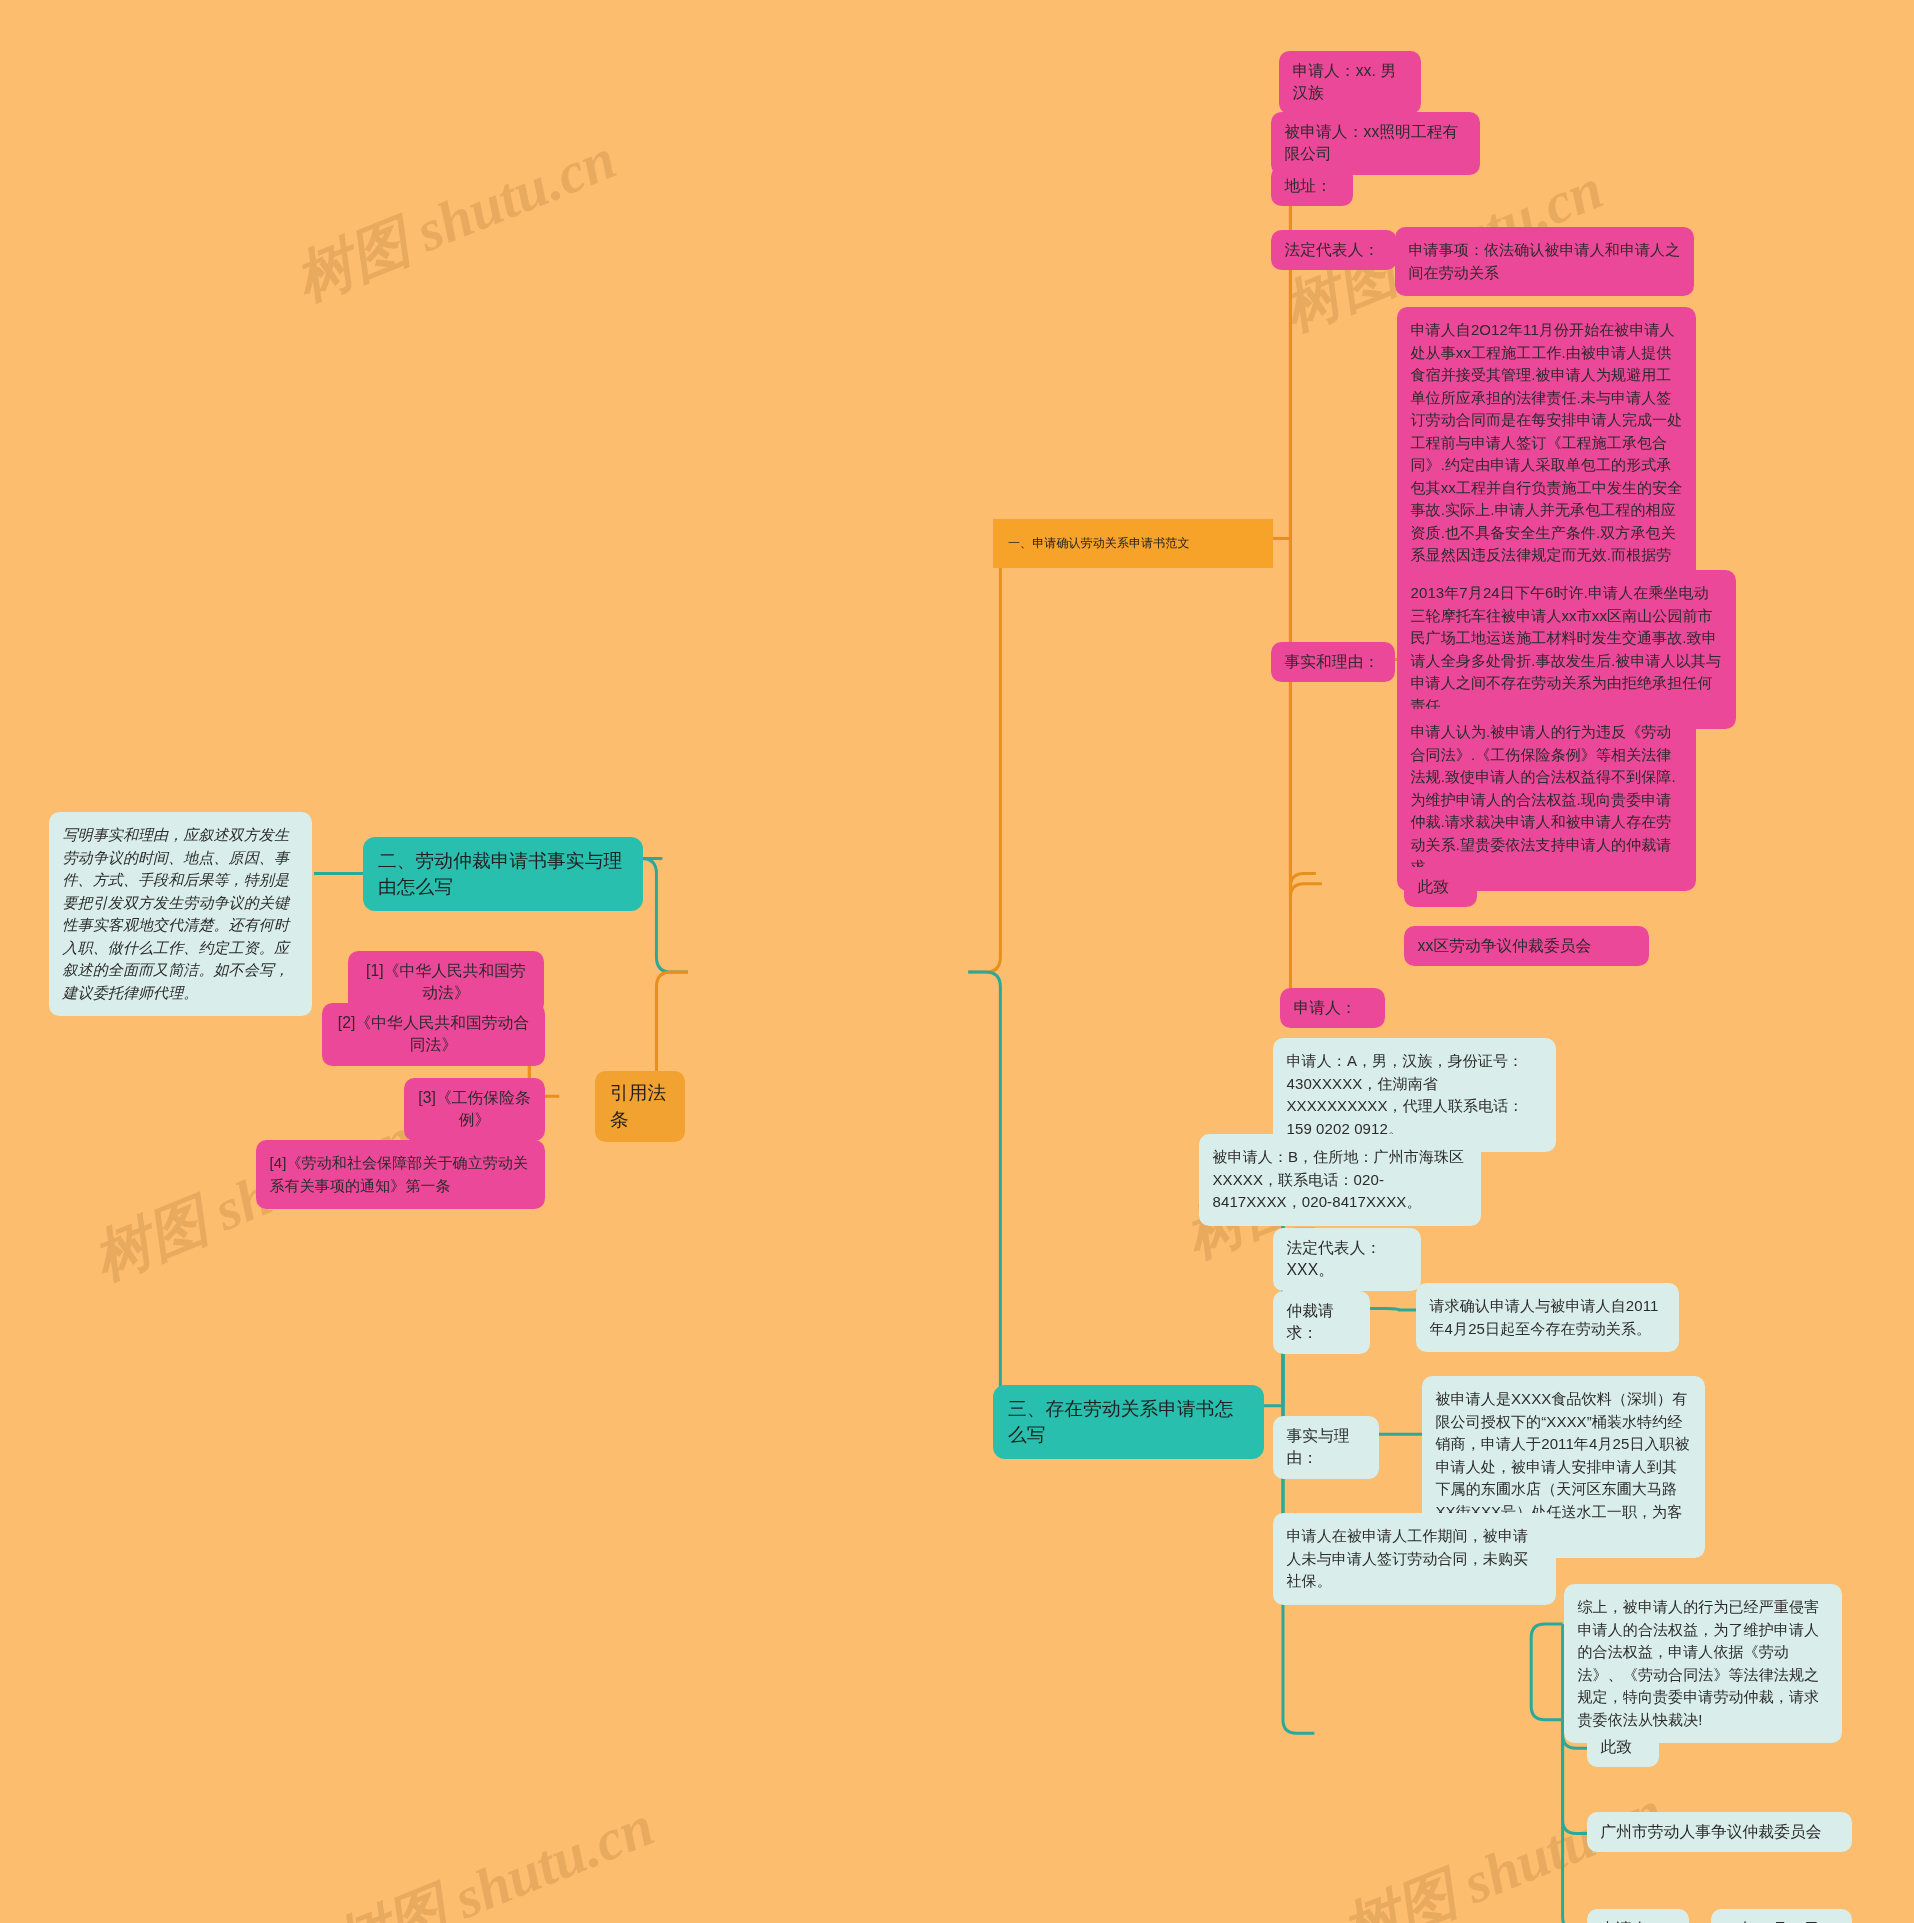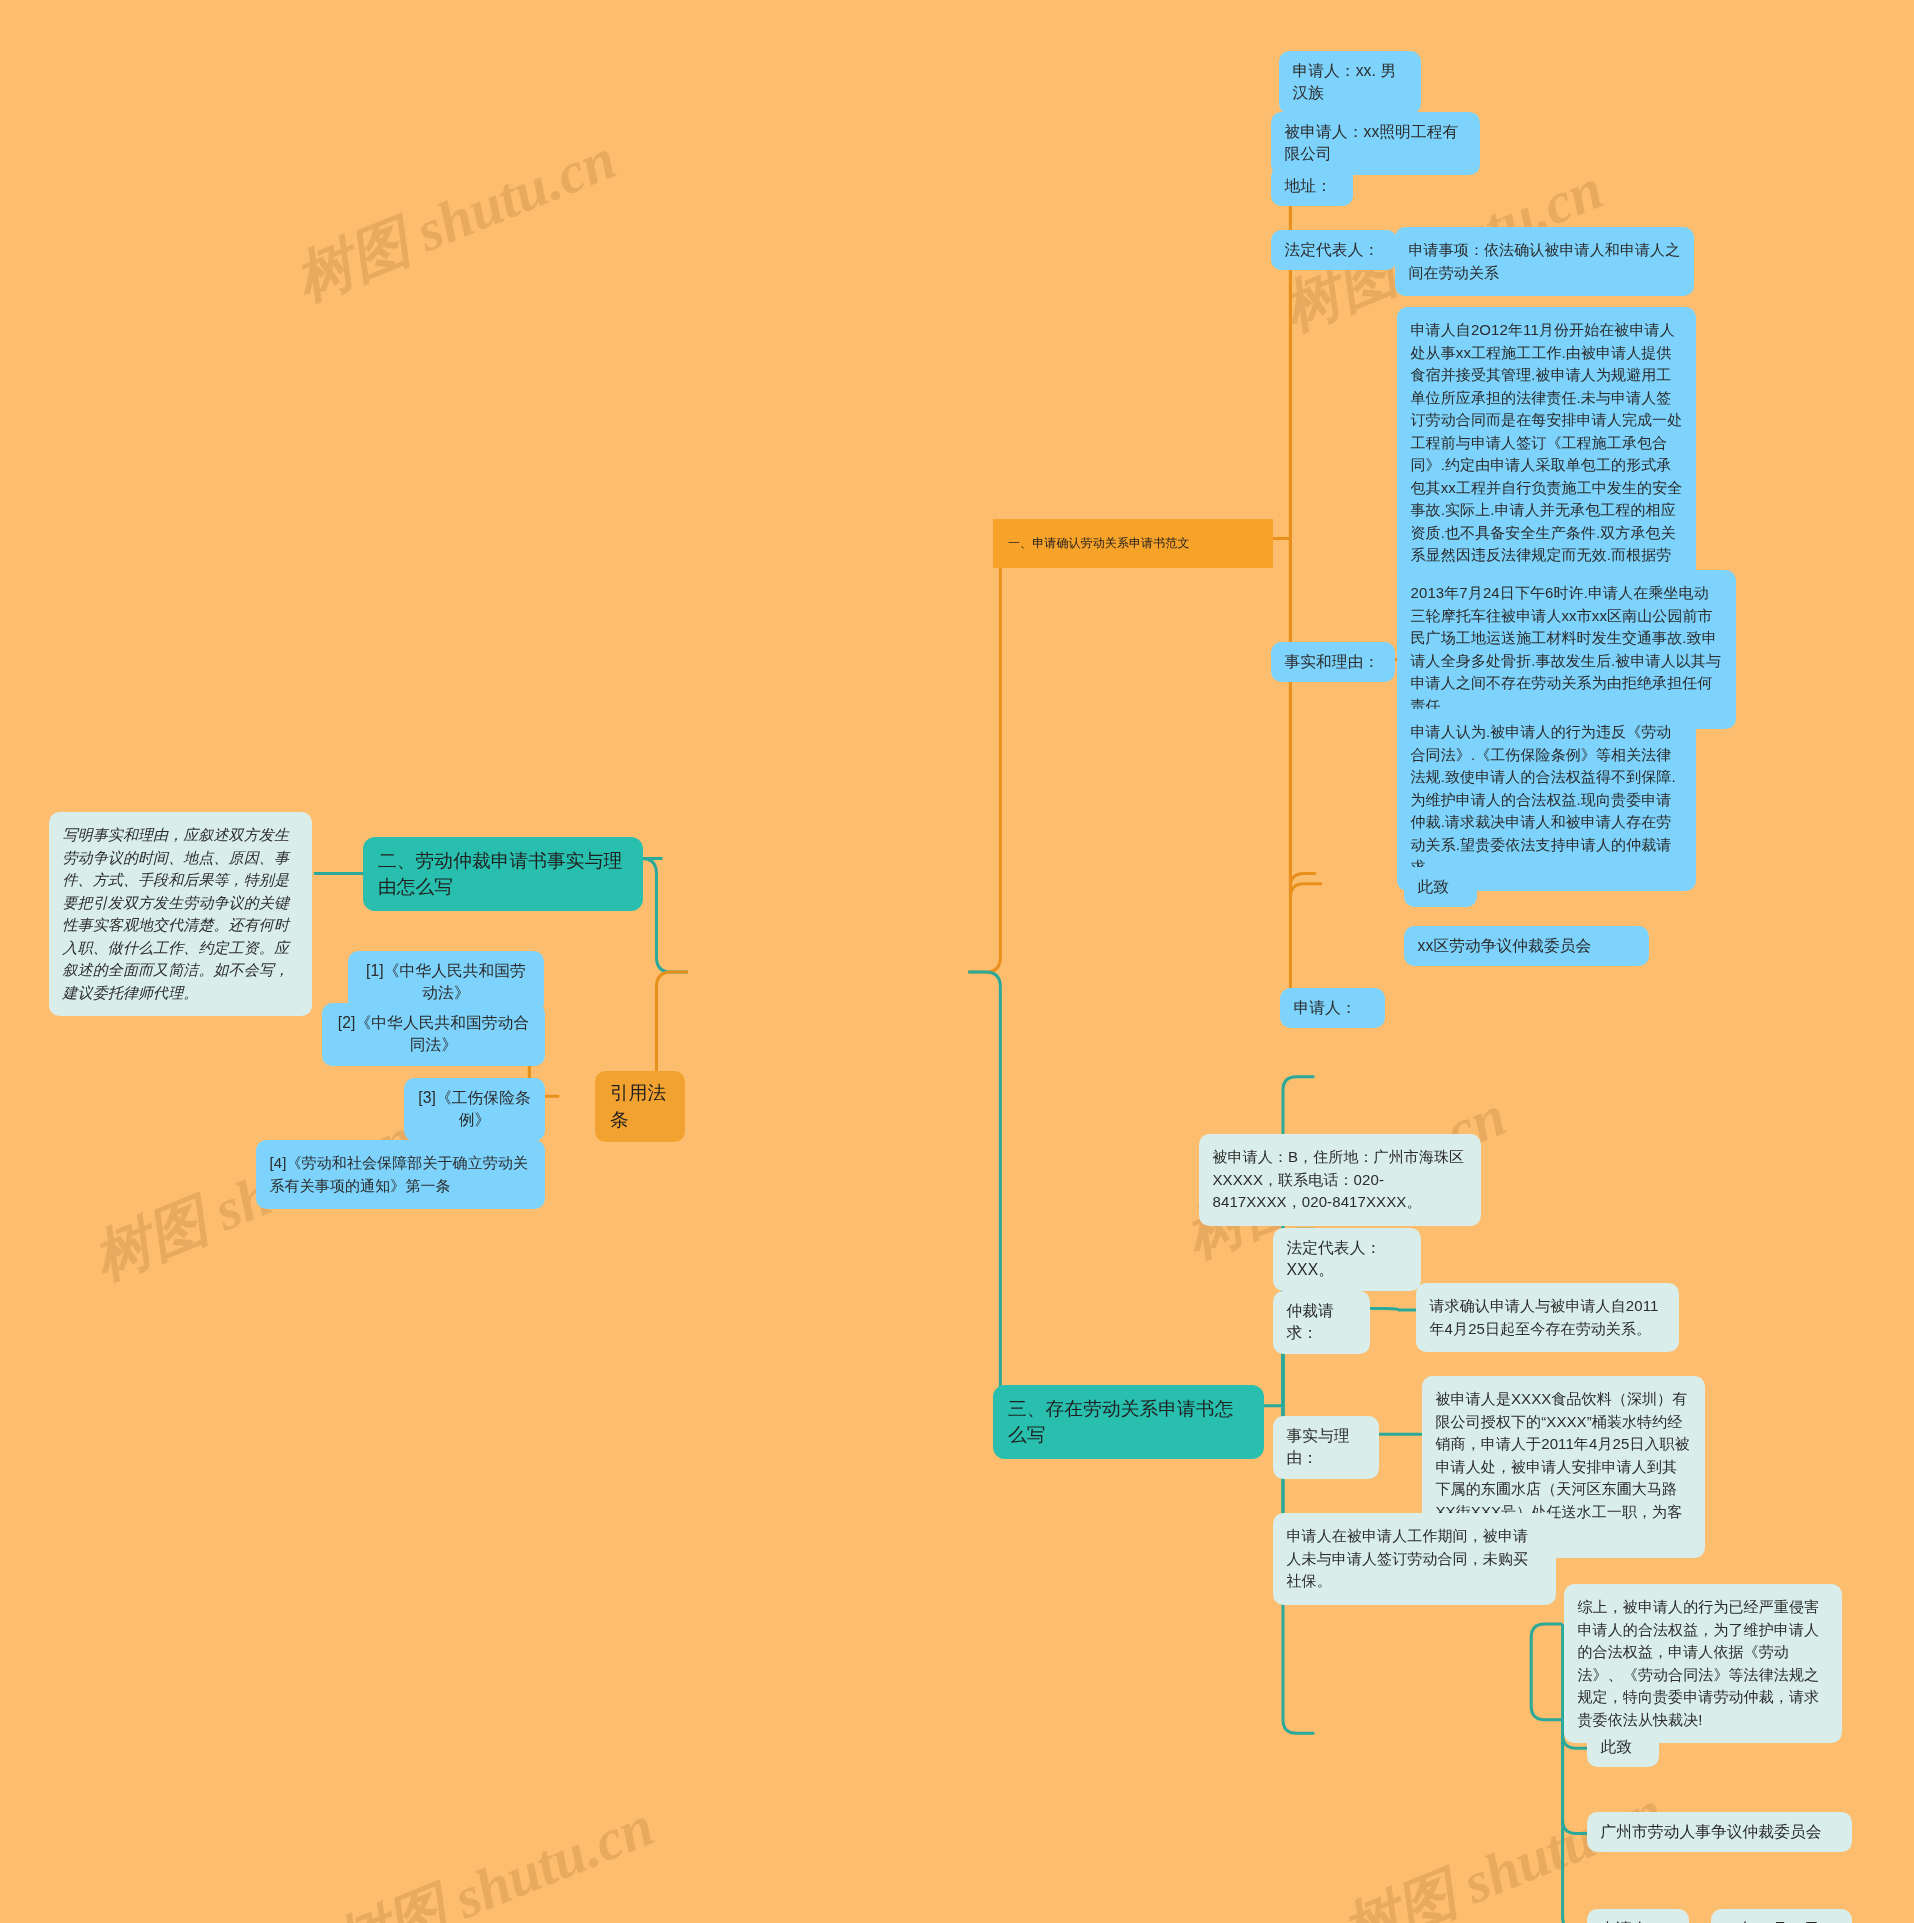--- a/index.html
+++ b/index.html
@@ -35,21 +35,21 @@
 
   
   .root{
     background:#cdeae6;color:#242424;
     font-size:26px;font-weight:400;text-align:center;
     justify-content:center;border-radius:16.4px;
     padding:16.4px 19.4px;
   }
   .b-orange{background:#f7a228;color:#1f1f1f;font-size:12px;border-radius:0;padding:16px 15px;}
   .b-teal{background:#29bfae;color:#1f1f1f;font-size:18.7px;border-radius:12px;padding:10.5px 15px;}
-  .leaf-cream{background:#7dd3fc;font-size:15.7px;}
+  .leaf-cream{background:#ec4899;font-size:15.7px;}
   .leaf-mint{background:#d9eeea;font-size:15.7px;}
   .sub-orange{background:#f2a230;font-size:18.7px;color:#1f1f1f;border-radius:10.5px;padding:9px 15px;}
   .para{line-height:1.5;align-items:flex-start;padding:12px 13.5px;font-size:15px;}
 </style>
 </head>
 <body>
 
 <div id="canvas">
 
   <div class="wm" style="left:284px;top:247px;font-size:58px;transform:rotate(-22deg);">树图 shutu.cn</div>
@@ -197,20 +197,23 @@
   </div>
 
   <div class="node leaf-cream para" style="left:256px;top:1140px;width:289px;">
     <span>[4]《劳动和社会保障部关于确立劳动关系有关事项的通知》第一条</span>
   </div>
 
   <div class="node b-teal" style="left:993px;top:1385px;width:271px;">
     <span>三、存在劳动关系申请书怎么写</span>
   </div>
 
+  <div class="node leaf-mint para" style="left:1273px;top:1038px;width:283px;">
+    <span>申请人：A，男，汉族，身份证号：430XXXXX，住湖南省XXXXXXXXXX，代理人联系电话：159 0202 0912。</span>
+  </div>
 
   <div class="node leaf-mint para" style="left:1199px;top:1134px;width:282px;">
     <span>被申请人：B，住所地：广州市海珠区XXXXX，联系电话：020-8417XXXX，020-8417XXXX。</span>
   </div>
 
   <div class="node leaf-mint" style="left:1273px;top:1228px;width:148px;">
     <span>法定代表人：XXX。</span>
   </div>
 
   <div class="node leaf-mint" style="left:1273px;top:1291px;width:97px;">

